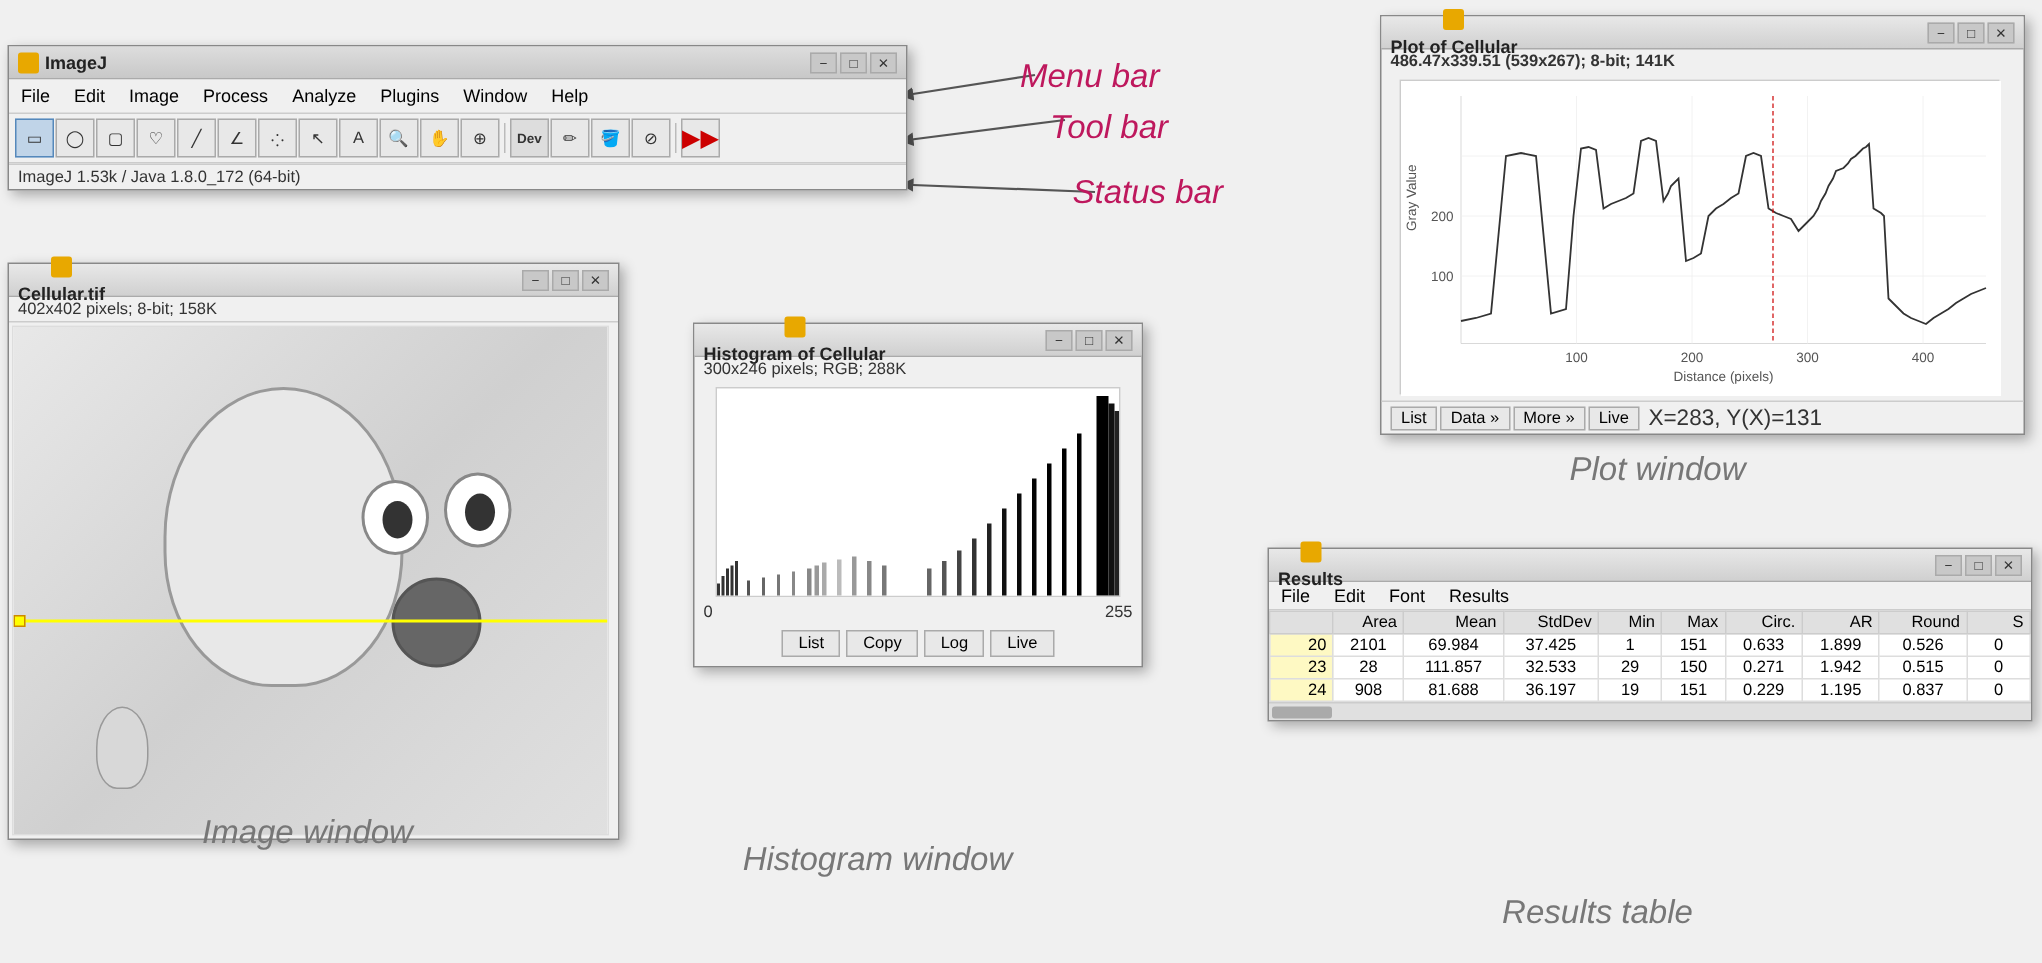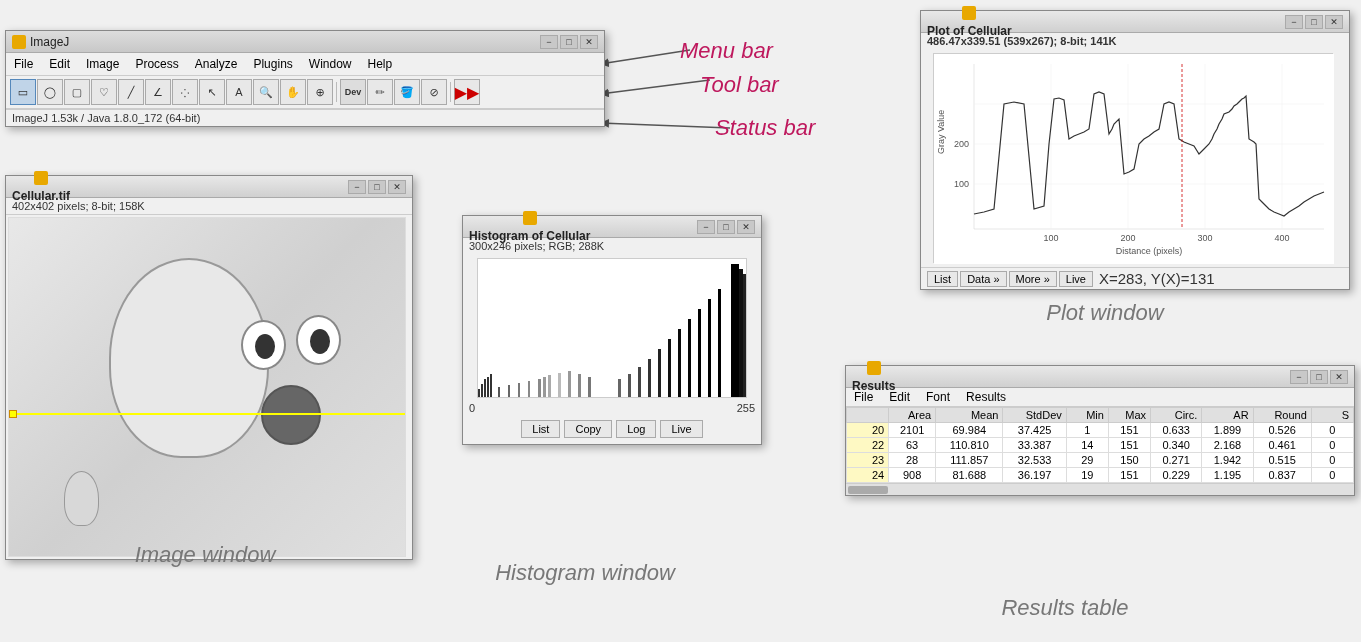--- a/index.html
+++ b/index.html
@@ -26,21 +26,21 @@
       background: linear-gradient(to bottom, #ddd, #c8c8c8);
       height: 22px;
       display: flex;
       align-items: center;
       padding: 0 6px;
       border-bottom: 1px solid #aaa;
       justify-content: space-between;
     }
     .titlebar-title {
       font-size: 12px;
-      font-weight: normal;
+      font-weight: bold;
       color: #222;
       display: flex;
       align-items: center;
       gap: 4px;
       justify-content: flex-end;
     }
     .titlebar-icon {
       width: 14px;
       height: 14px;
       background: #e8a800;
@@ -716,32 +716,20 @@
             <td>69.984</td>
             <td>37.425</td>
             <td>1</td>
             <td>151</td>
             <td>0.633</td>
             <td>1.899</td>
             <td>0.526</td>
             <td>0</td>
           </tr>
           <tr>
-            <td>22</td>
-            <td>63</td>
-            <td>110.810</td>
-            <td>33.387</td>
-            <td>14</td>
-            <td>151</td>
-            <td>0.340</td>
-            <td>2.168</td>
-            <td>0.461</td>
-            <td>0</td>
-          </tr>
-          <tr>
             <td>23</td>
             <td>28</td>
             <td>111.857</td>
             <td>32.533</td>
             <td>29</td>
             <td>150</td>
             <td>0.271</td>
             <td>1.942</td>
             <td>0.515</td>
             <td>0</td>

